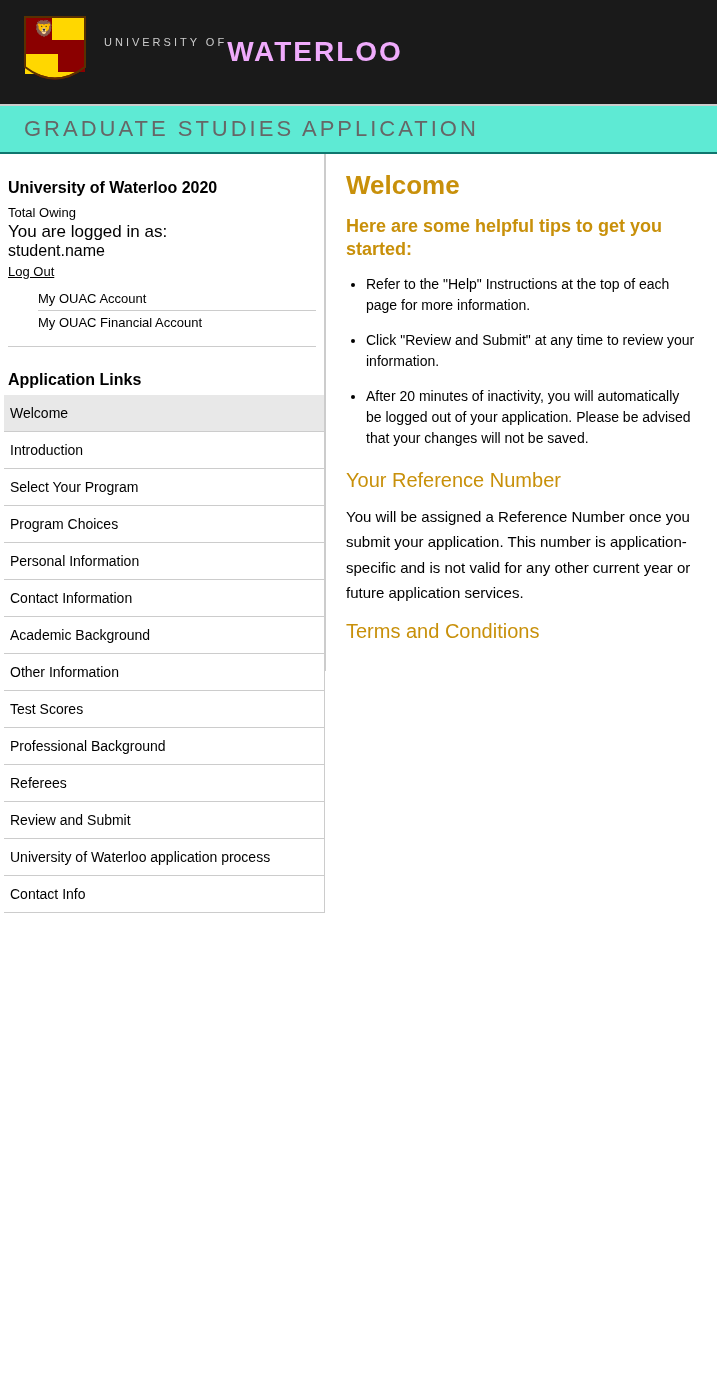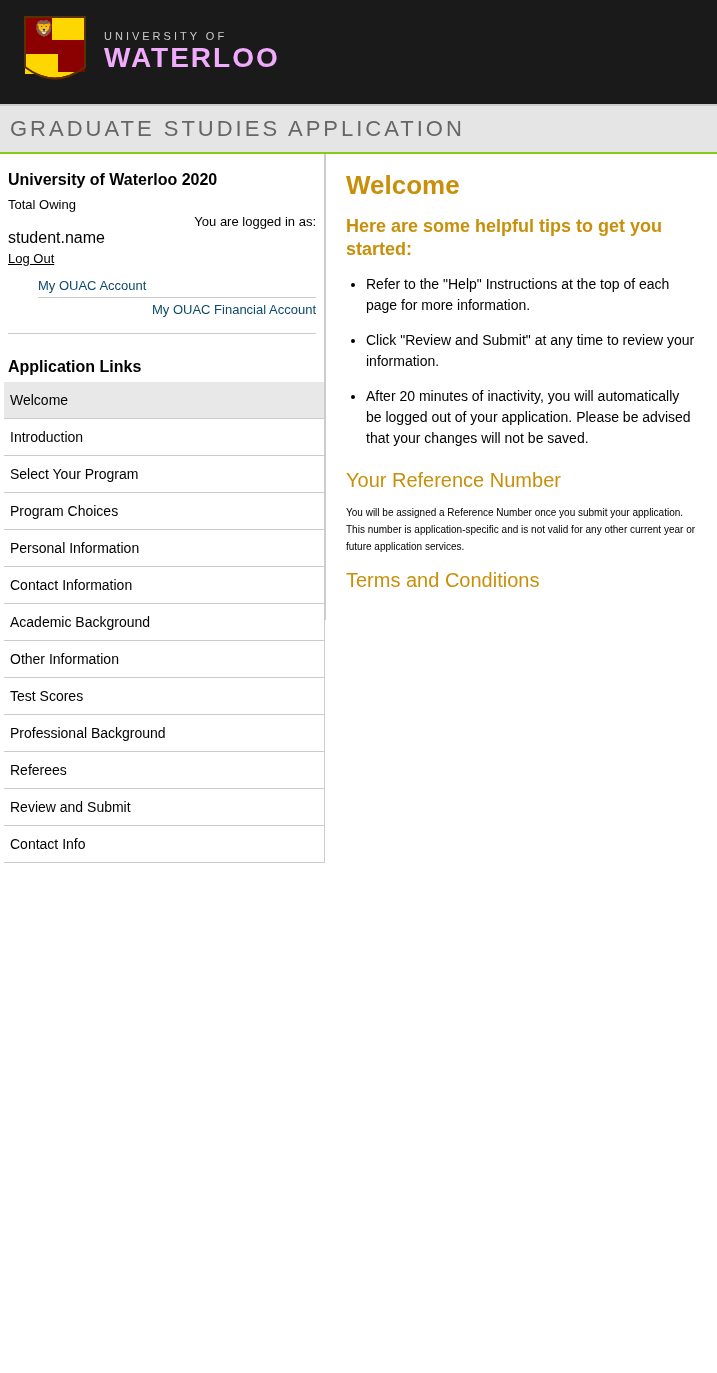--- a/index.html
+++ b/index.html
@@ -12,79 +12,78 @@
       display: flex;
       align-items: center;
     }
     .logo-shield {
       width: 70px;
       height: 80px;
       margin-right: 14px;
     }
     .logo-text {
       display: flex;
-      flex-direction: column;
+      flex-direction: row;
       color: #fff;
     }
     .logo-text .univ-of {
       font-size: 11px;
       letter-spacing: 3px;
       color: #ccc;
     }
     .logo-text .waterloo {
       font-size: 28px;
       font-weight: bold;
       letter-spacing: 2px;
       color: #f0abfc;
     }
 
     
     .page-title-bar {
       border-top: 2px solid #ccc;
-      border-bottom: 2px solid #84cc16;
-      padding: 10px 10px;
-      background: #e5e5e5;
+      border-bottom: 2px solid #0f766e;
+      padding: 10px 24px;
+      background: #5eead4;
     }
     .page-title-bar h1 {
       font-size: 22px;
       font-weight: normal;
       letter-spacing: 3px;
       color: #666;
       text-align: left;
     }
 
     
     .main-layout {
       display: flex;
       align-items: flex-start;
     }
 
     
     .sidebar {
       width: 325px;
       min-width: 325px;
-      padding: 10px 0 0 4px;
+      padding: 18px 0 0 4px;
       border-right: 1px solid #ccc;
     }
     .sidebar-user {
       padding: 6px 8px 12px 4px;
     }
     .sidebar-user .app-title {
       font-size: 16px;
       font-weight: bold;
       line-height: 1.3;
       margin-bottom: 6px;
     }
     .sidebar-user .total-owing {
       font-size: 13px;
       margin-bottom: 2px;
     }
     .sidebar-user .logged-in-as {
-      font-size: 13px;
-      text-align: right;
+      font-size: 17px;
     }
     .sidebar-user .student-name {
       font-size: 16px;
       margin-bottom: 4px;
     }
     .sidebar-user .logout-link {
       font-size: 13px;
       color: #000;
       text-decoration: underline;
       cursor: pointer;
@@ -92,29 +91,28 @@
       margin-bottom: 8px;
     }
     .account-links {
       padding-left: 30px;
       border-bottom: 1px solid #ccc;
       padding-bottom: 12px;
     }
     .account-links a {
       display: block;
       font-size: 13px;
-      color: #0c4a6e;
+      color: #000000;
       text-decoration: none;
       padding: 4px 0;
       border-bottom: 1px solid #ccc;
       cursor: pointer;
     }
     .account-links a:last-child {
       border-bottom: none;
-      text-align: right;
     }
 
     .app-links-title {
       font-size: 16px;
       font-weight: bold;
       padding: 12px 4px 6px 4px;
     }
 
     .nav-list {
       list-style: none;
@@ -172,21 +170,21 @@
 
     .content h3.section-title {
       font-size: 20px;
       color: #c8900a;
       font-weight: normal;
       margin-bottom: 12px;
       margin-top: 10px;
     }
 
     .content p {
-      font-size: 10px;
+      font-size: 15px;
       line-height: 1.7;
       margin-bottom: 14px;
       color: #000;
     }
   </style>
 </head>
 <body>
 
 <header class="header">
   <svg class="logo-shield" viewBox="0 0 70 80" xmlns="http://www.w3.org/2000/svg">
@@ -264,20 +262,23 @@
         <li>
           <a>Professional Background</a>
         </li>
         <li>
           <a>Referees</a>
         </li>
         <li>
           <a>Review and Submit</a>
         </li>
         <li>
+          <a>University of Waterloo application process</a>
+        </li>
+        <li>
           <a>Contact Info</a>
         </li>
       </ul>
   </aside>
 
   <main class="content">
     <h2 class="welcome-title">Welcome</h2>
     <h3 class="tips-title">Here are some helpful tips to get you started:</h3>
     <ul class="tips-list">
     <li>Refer to the "Help" Instructions at the top of each page for more information.</li>

